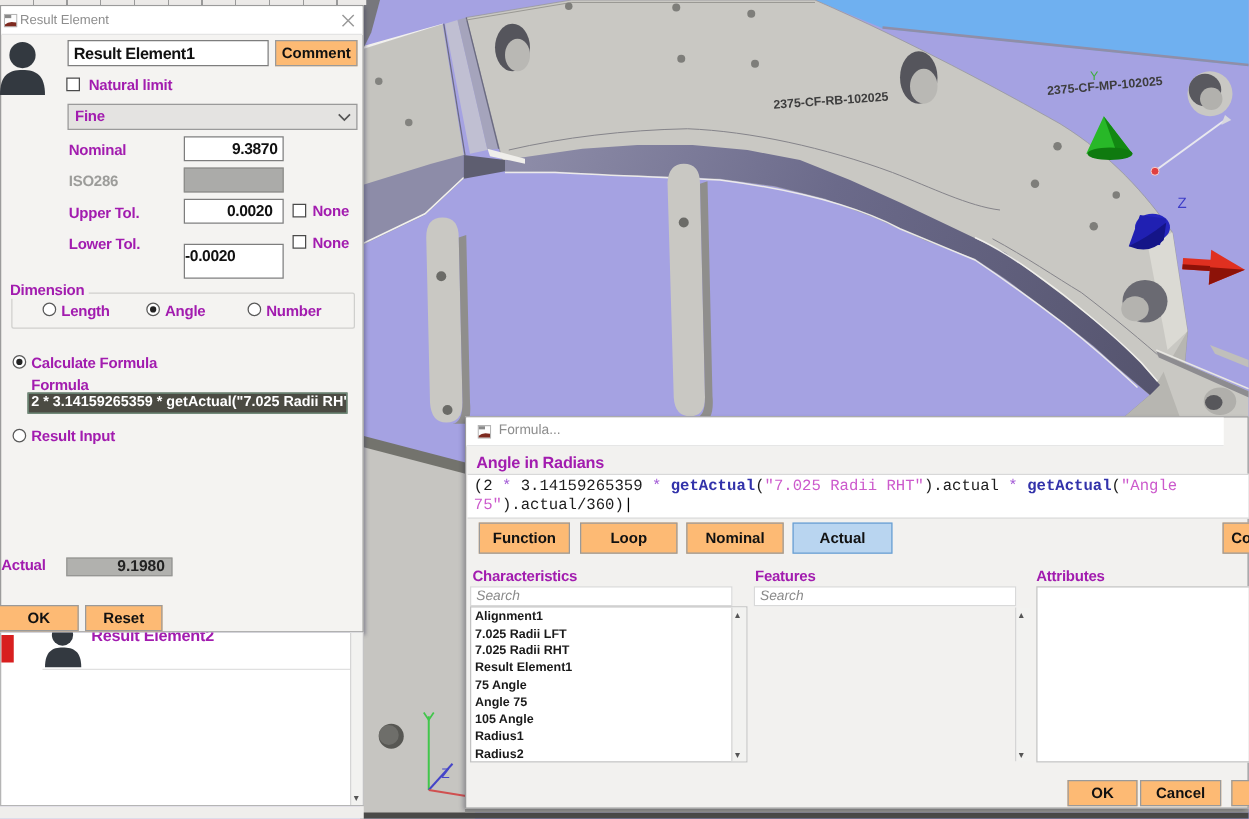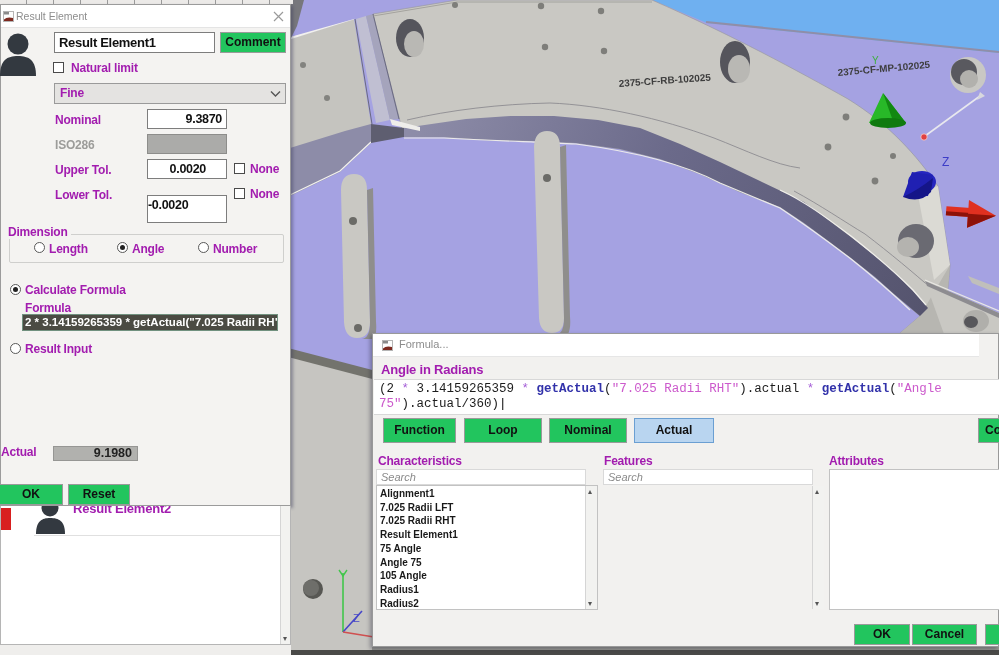--- a/index.html
+++ b/index.html
@@ -1,20 +1,20 @@
 <!DOCTYPE html>
 <html><head>
 <meta charset="utf-8">
 <style>
   html,body{margin:0;padding:0;width:999px;height:655px;overflow:hidden;
     font-family:"Liberation Sans",sans-serif;background:#a5a2e2;}
   .abs{position:absolute;}
   .fld{position:absolute;background:#fff;border:1px solid #7d7d7d;
     font-weight:bold;font-size:12.5px;letter-spacing:-0.3px;color:#111;box-sizing:border-box;}
-  .btn{position:absolute;background:#22c55e;border:1px solid #9a9a9a;
+  .btn{position:absolute;background:#fdba74;border:1px solid #9a9a9a;
     font-weight:bold;font-size:12px;color:#111;text-align:center;box-sizing:border-box;}
   .lbl{position:absolute;font-weight:bold;font-size:12px;letter-spacing:-0.2px;color:#a21caf;white-space:nowrap;}
   .radio{position:absolute;width:11px;height:11px;border:1px solid #595959;
     border-radius:50%;background:#fff;box-sizing:border-box;}
   .radio.sel::after{content:"";position:absolute;left:2px;top:2px;width:5px;height:5px;
     border-radius:50%;background:#222;}
   .cb{position:absolute;width:11px;height:11px;border:1px solid #4a4a4a;
     background:#fff;box-sizing:border-box;}
   .ttl{position:absolute;font-size:11px;color:#8d8d8d;}
   .list{position:absolute;background:#fff;border:1px solid #c2c2c2;box-sizing:border-box;
@@ -191,21 +191,21 @@
     <span class="lbl" style="left:5px;top:2px;position:absolute">Fine</span>
     <svg class="abs" style="left:215px;top:6px" width="11" height="8" viewBox="0 0 11 8">
       <path d="M1,1.5 L5.5,6 L10,1.5" stroke="#555" stroke-width="1.4" fill="none"></path>
     </svg>
   </div>
   <div class="lbl" style="left:54px;top:108px">Nominal</div>
   <div class="fld" style="left:146px;top:104px;width:80px;height:20px;line-height:18px;text-align:right;padding-right:4px">9.3870</div>
   <div class="lbl" style="left:54px;top:133px;color:#9c9c9a">ISO286</div>
   <div class="abs" style="left:146px;top:129px;width:80px;height:20px;background:#ababa9;border:1px solid #8d8d8b;box-sizing:border-box"></div>
   <div class="lbl" style="left:54px;top:158px">Upper Tol.</div>
-  <div class="fld" style="left:146px;top:154px;width:80px;height:20px;line-height:18px;text-align:right;padding-right:20px">0.0020</div>
+  <div class="fld" style="left:146px;top:154px;width:80px;height:20px;line-height:18px;text-align:right;padding-right:8px">0.0020</div>
   <div class="cb" style="left:233px;top:158px"></div>
   <div class="lbl" style="left:249px;top:157px">None</div>
   <div class="lbl" style="left:54px;top:183px">Lower Tol.</div>
   <div class="fld" style="left:146px;top:190px;width:80px;height:28px;line-height:18px;text-align:left;padding-right:4px">-0.0020</div>
   <div class="cb" style="left:233px;top:183px"></div>
   <div class="lbl" style="left:249px;top:182px">None</div>
 
   <div class="abs" style="left:8px;top:229px;width:275px;height:29px;border:1px solid #cfcfcd;border-radius:2px;box-sizing:border-box"></div>
   <div class="lbl" style="left:7px;top:220px;background:#f4f3f1;padding:0 3px 0 0">Dimension</div>
   <div class="radio" style="left:33px;top:237px"></div>

